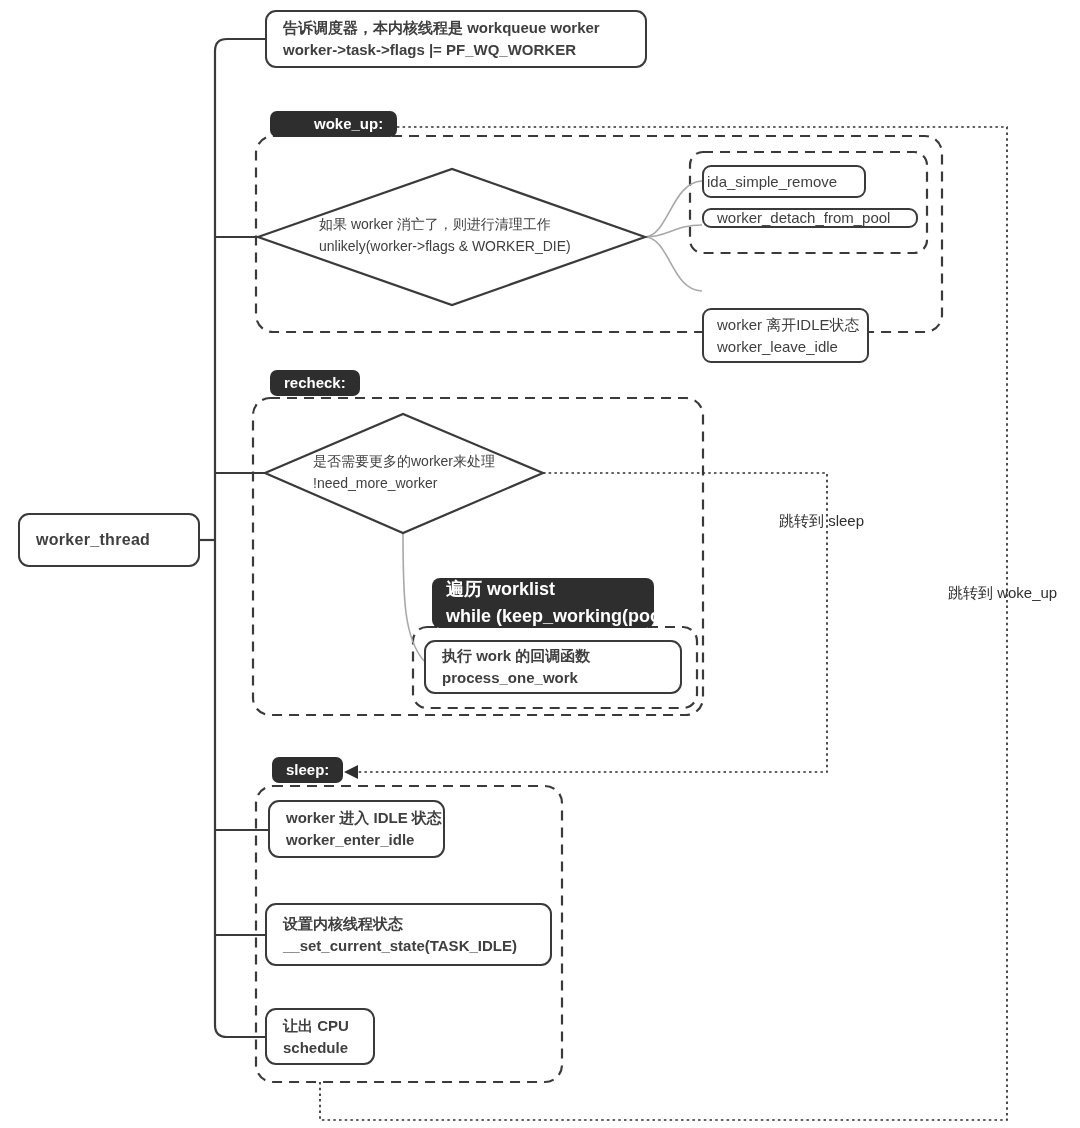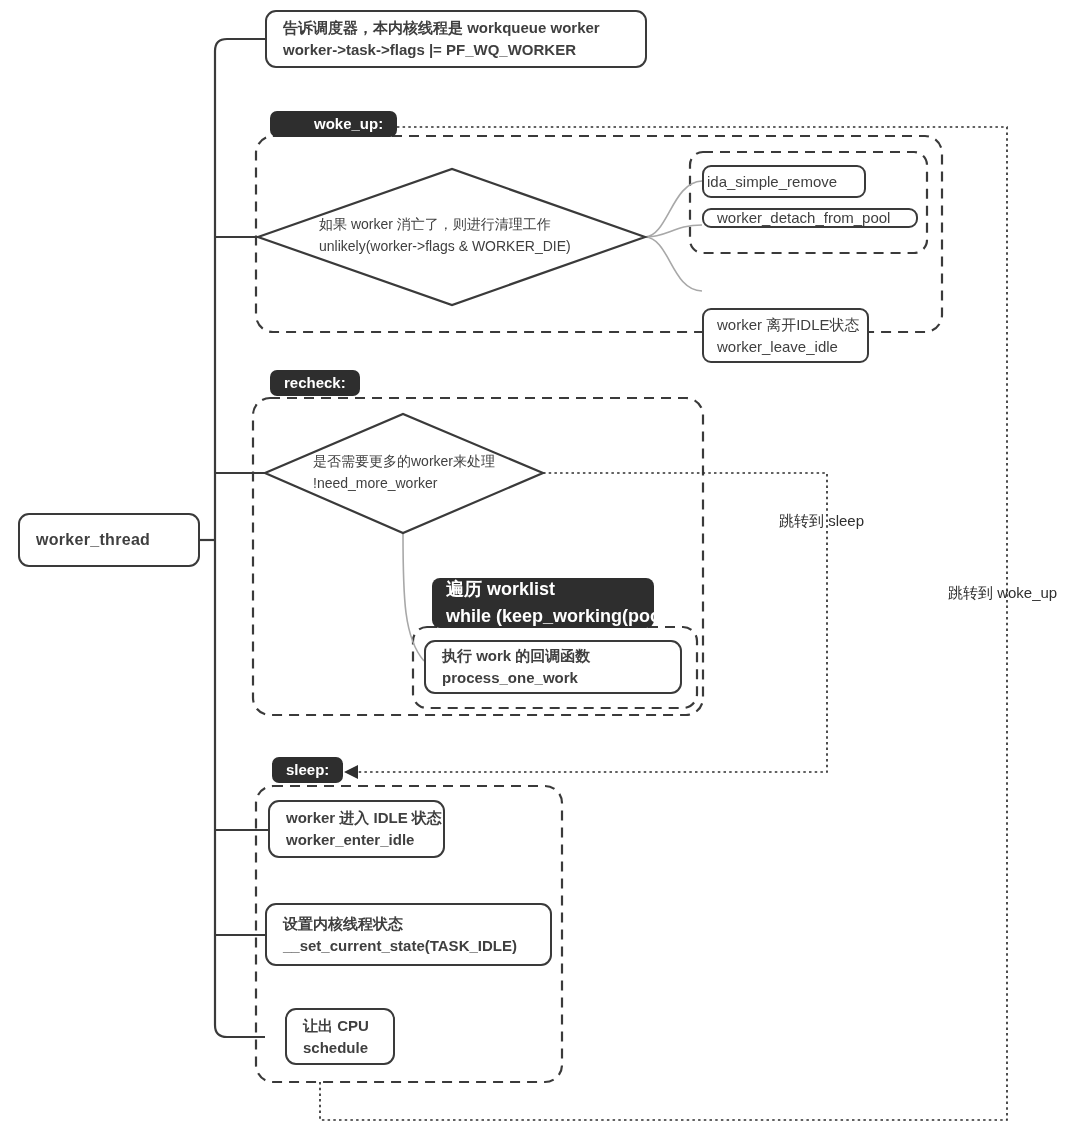--- a/index.html
+++ b/index.html
@@ -171,21 +171,21 @@
   <div class="node" style="left:268px;top:800px;width:177px;height:58px;">
     <span>worker 进入 IDLE 状态</span>
     <span>worker_enter_idle</span>
   </div>
 
   <div class="node" style="left:265px;top:903px;width:287px;height:63px;">
     <span>设置内核线程状态</span>
     <span>__set_current_state(TASK_IDLE)</span>
   </div>
 
-  <div class="node" style="left:265px;top:1008px;width:110px;height:57px;margin-left:20px;">
+  <div class="node" style="left:265px;top:1008px;width:110px;height:57px;">
     <span>让出 CPU</span>
     <span>schedule</span>
   </div>
 
   <div class="jump-label" style="left:779px;top:512px;">
     <span>跳转到 sleep</span>
   </div>
 
   <div class="jump-label" style="left:948px;top:584px;">
     <span>跳转到 woke_up</span>

